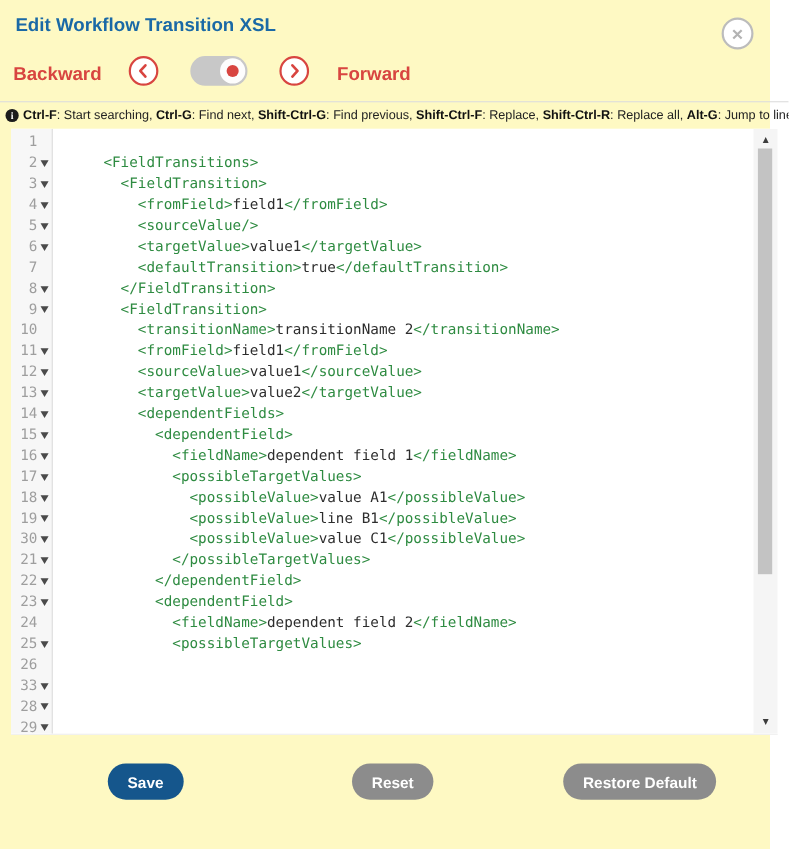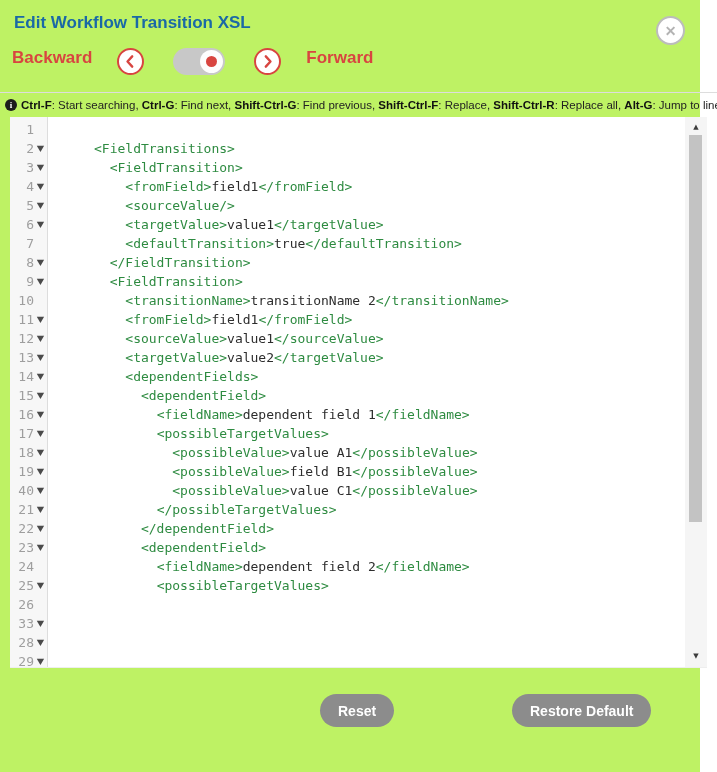--- a/index.html
+++ b/index.html
@@ -1,26 +1,26 @@
 <!DOCTYPE html>
 <html style="--title-blue: #1a69a6; --red: #d84540; --tag-green: #2e8b41; --save-blue: #15568c; --btn-gray: #8c8c8c;"><head>
 <meta charset="utf-8">
 <style>
   * { margin:0; padding:0; box-sizing:border-box; }
   html,body { width:717px; height:772px; background:#fff; font-family:"Liberation Sans", sans-serif; overflow:hidden; }
-  .dialog { position:relative; width:700px; height:772px; background:#bef264; }
+  .dialog { position:relative; width:700px; height:772px; background:#fef9c3; }
 
   
   .title { position:absolute; left:14px; top:13px; font-size:17px; font-weight:bold; color:var(--title-blue); }
   .close-btn { position:absolute; left:656px; top:16px; width:29px; height:29px; border:2px solid #bcbcbc;
                border-radius:50%; color:#b3b3b3; font-size:14px; font-weight:bold; display:flex;
                align-items:center; justify-content:center; cursor:pointer; background:#fff; }
 
   
-  .nav-row { position:absolute; left:12px; top:48px; height:30px; display:flex; align-items:flex-start; gap:25px; }
+  .nav-row { position:absolute; left:12px; top:48px; height:30px; display:flex; align-items:flex-end; gap:25px; }
   .nav-label { font-size:17px; font-weight:bold; color:var(--red); }
   .circle-btn { width:27px; height:27px; border:2px solid var(--red); border-radius:50%; background:#fff;
                 display:flex; align-items:center; justify-content:center; cursor:pointer; }
   .toggle { position:relative; width:52px; height:27px; background:#c8c8c8; border-radius:14px; margin:0 4px; cursor:pointer; }
   .toggle-knob { position:absolute; top:2px; left:27px; width:23px; height:23px; background:#fdfdfd; border-radius:50%;
                  display:flex; align-items:center; justify-content:center; }
   .toggle-dot { width:11px; height:11px; background:var(--red); border-radius:50%; }
 
   
   .hint-bar { position:absolute; left:0; top:92px; width:717px; height:25px; border-top:1px solid #ddd;
@@ -164,21 +164,21 @@
         </div>
         <div class="gutter-line">
           <span class="gutter-num">18</span>
           <span class="gutter-fold" style="transform: scaleX(1.2);">▼</span>
         </div>
         <div class="gutter-line">
           <span class="gutter-num">19</span>
           <span class="gutter-fold" style="transform: scaleX(1.2);">▼</span>
         </div>
         <div class="gutter-line">
-          <span class="gutter-num">40</span>
+          <span class="gutter-num">30</span>
           <span class="gutter-fold" style="transform: scaleX(1.2);">▼</span>
         </div>
         <div class="gutter-line">
           <span class="gutter-num">21</span>
           <span class="gutter-fold" style="transform: scaleX(1.2);">▼</span>
         </div>
         <div class="gutter-line">
           <span class="gutter-num">22</span>
           <span class="gutter-fold" style="transform: scaleX(1.2);">▼</span>
         </div>
@@ -223,31 +223,32 @@
         <div class="code-line"><span class="tok-text">  </span><span class="tok-tag">&lt;FieldTransition&gt;</span></div>
         <div class="code-line"><span class="tok-text">    </span><span class="tok-tag">&lt;transitionName&gt;</span><span class="tok-text">transitionName 2</span><span class="tok-tag">&lt;/transitionName&gt;</span></div>
         <div class="code-line"><span class="tok-text">    </span><span class="tok-tag">&lt;fromField&gt;</span><span class="tok-text">field1</span><span class="tok-tag">&lt;/fromField&gt;</span></div>
         <div class="code-line"><span class="tok-text">    </span><span class="tok-tag">&lt;sourceValue&gt;</span><span class="tok-text">value1</span><span class="tok-tag">&lt;/sourceValue&gt;</span></div>
         <div class="code-line"><span class="tok-text">    </span><span class="tok-tag">&lt;targetValue&gt;</span><span class="tok-text">value2</span><span class="tok-tag">&lt;/targetValue&gt;</span></div>
         <div class="code-line"><span class="tok-text">    </span><span class="tok-tag">&lt;dependentFields&gt;</span></div>
         <div class="code-line"><span class="tok-text">      </span><span class="tok-tag">&lt;dependentField&gt;</span></div>
         <div class="code-line"><span class="tok-text">        </span><span class="tok-tag">&lt;fieldName&gt;</span><span class="tok-text">dependent field 1</span><span class="tok-tag">&lt;/fieldName&gt;</span></div>
         <div class="code-line"><span class="tok-text">        </span><span class="tok-tag">&lt;possibleTargetValues&gt;</span></div>
         <div class="code-line"><span class="tok-text">          </span><span class="tok-tag">&lt;possibleValue&gt;</span><span class="tok-text">value A1</span><span class="tok-tag">&lt;/possibleValue&gt;</span></div>
-        <div class="code-line"><span class="tok-text">          </span><span class="tok-tag">&lt;possibleValue&gt;</span><span class="tok-text">field B1</span><span class="tok-tag">&lt;/possibleValue&gt;</span></div>
+        <div class="code-line"><span class="tok-text">          </span><span class="tok-tag">&lt;possibleValue&gt;</span><span class="tok-text">line B1</span><span class="tok-tag">&lt;/possibleValue&gt;</span></div>
         <div class="code-line"><span class="tok-text">          </span><span class="tok-tag">&lt;possibleValue&gt;</span><span class="tok-text">value C1</span><span class="tok-tag">&lt;/possibleValue&gt;</span></div>
         <div class="code-line"><span class="tok-text">        </span><span class="tok-tag">&lt;/possibleTargetValues&gt;</span></div>
         <div class="code-line"><span class="tok-text">      </span><span class="tok-tag">&lt;/dependentField&gt;</span></div>
         <div class="code-line"><span class="tok-text">      </span><span class="tok-tag">&lt;dependentField&gt;</span></div>
         <div class="code-line"><span class="tok-text">        </span><span class="tok-tag">&lt;fieldName&gt;</span><span class="tok-text">dependent field 2</span><span class="tok-tag">&lt;/fieldName&gt;</span></div>
         <div class="code-line"><span class="tok-text">        </span><span class="tok-tag">&lt;possibleTargetValues&gt;</span></div>
       </div>
     <div class="vscroll">
       <div class="scroll-arrow scroll-up">▲</div>
       <div class="scroll-thumb"></div>
       <div class="scroll-arrow scroll-down">▼</div>
     </div>
   </div>
 
+  <button class="btn btn-save">Save</button>
   <button class="btn btn-reset">Reset</button>
   <button class="btn btn-restore">Restore Default</button>
 
 </div>
 
 </body></html>

